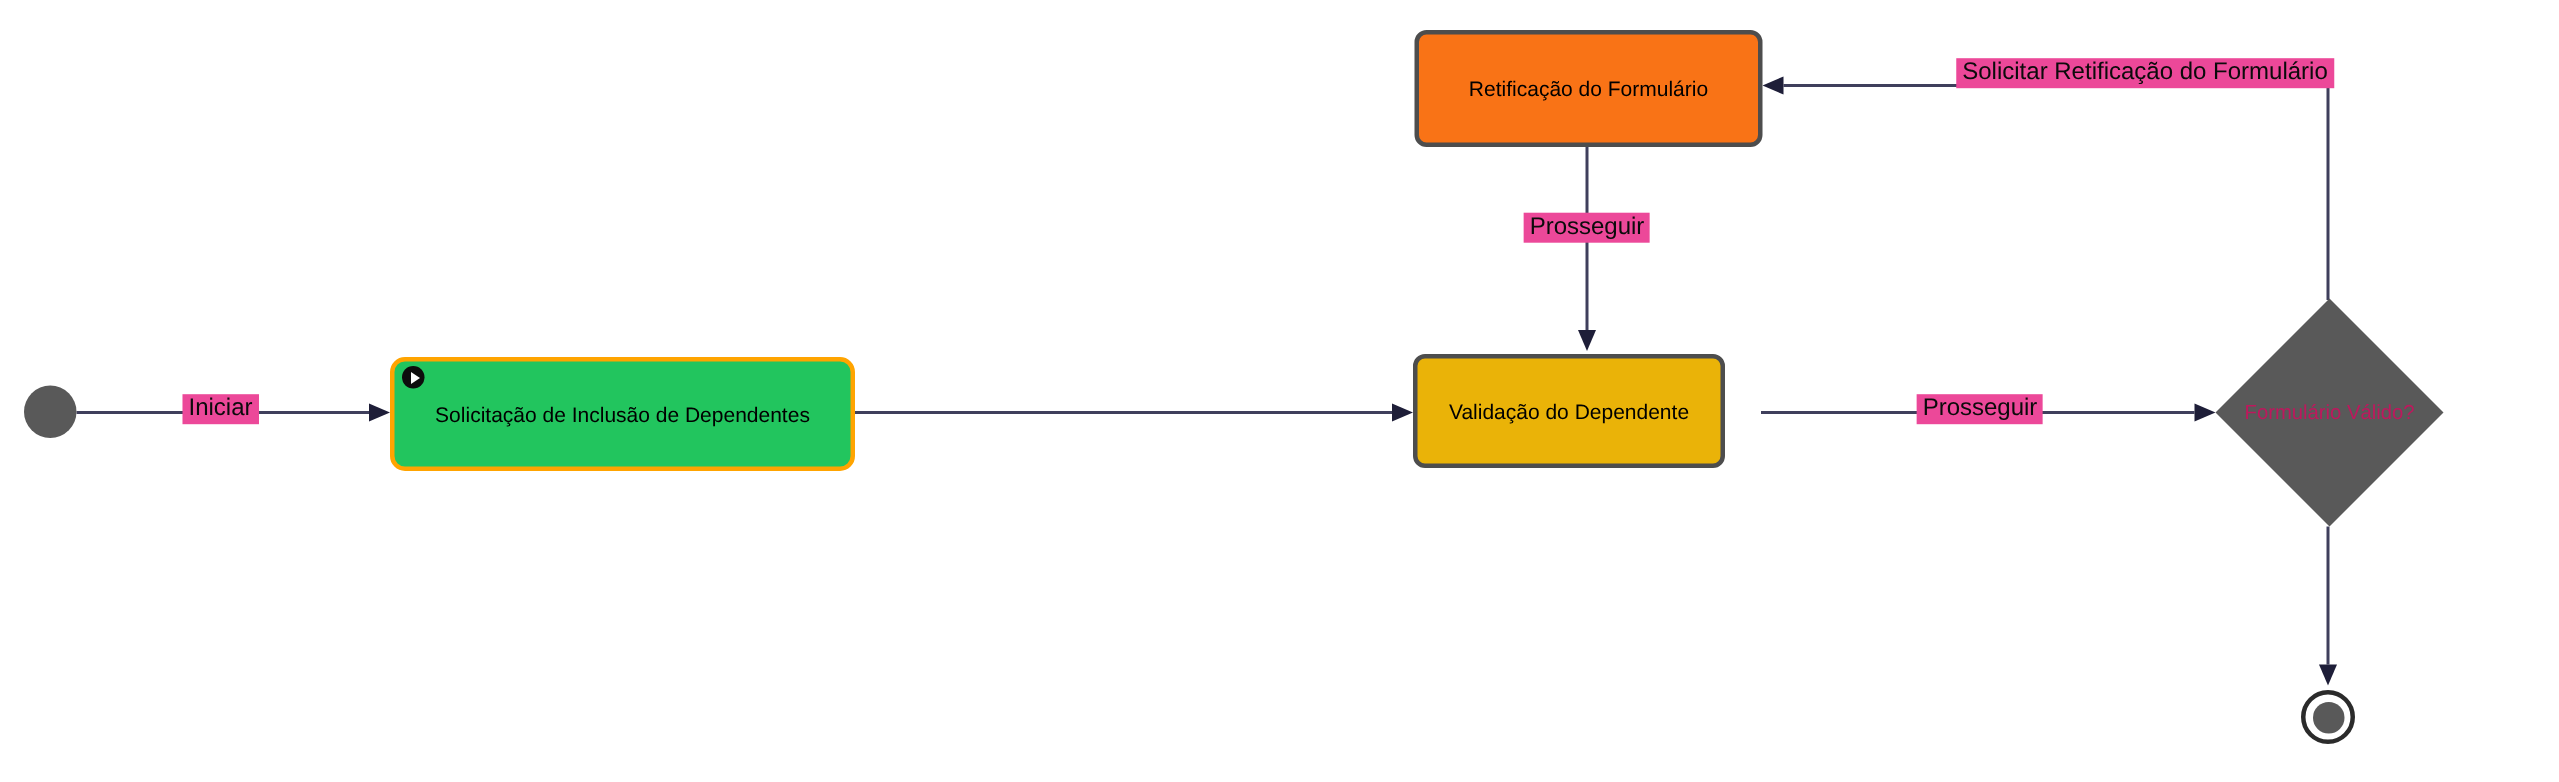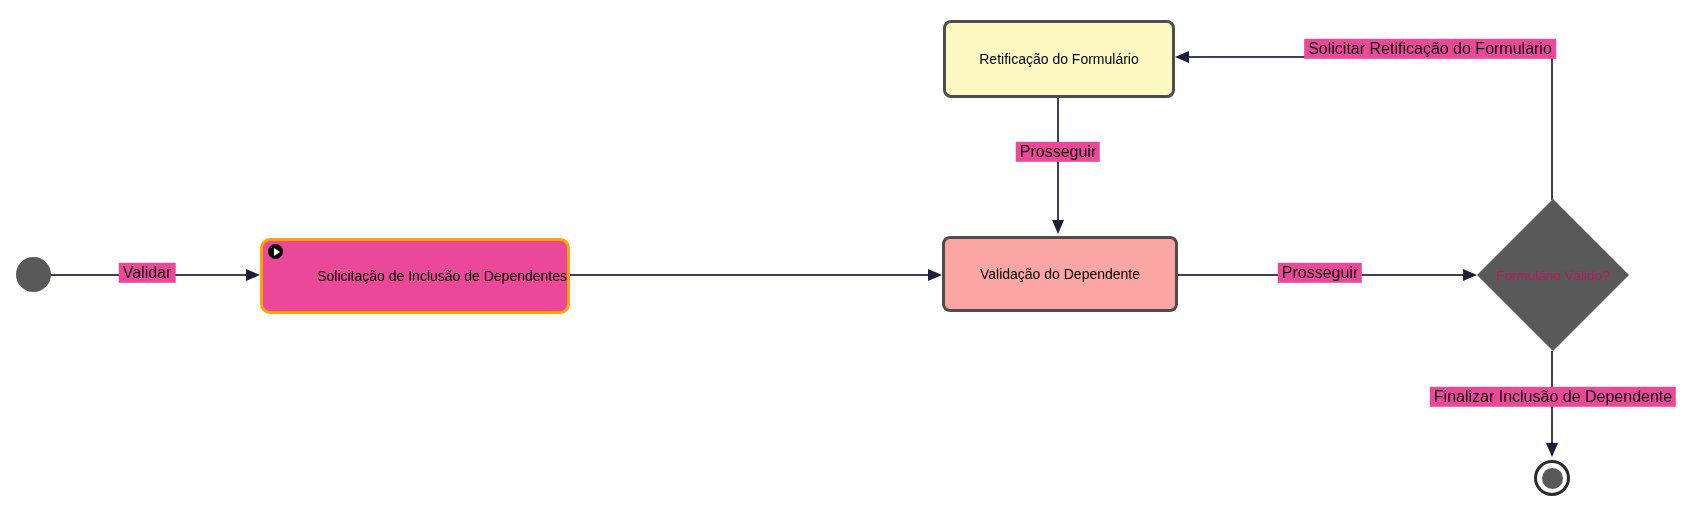--- a/index.html
+++ b/index.html
@@ -14,29 +14,29 @@
     position:absolute;transform:translate(-50%,-50%);
     background:#ec4899;color:#0B0B0B;font-weight:normal;font-size:16px;
     padding:1px 4px;white-space:nowrap;line-height:1.15;z-index:3;
   }
   .task-node{
     position:absolute;display:flex;align-items:center;justify-content:center;
     text-align:center;font-size:14px;color:#000000;box-sizing:border-box;z-index:2;
   }
   #node-solicitacao{
     left:260px;top:238px;width:310px;height:76px;
-    background:#ec4899;border:3px solid #FFA400;border-radius:10px;justify-content:flex-end;
+    background:#22c55e;border:3px solid #FFA400;border-radius:10px;
   }
   #node-retificacao{
     left:943px;top:20px;width:232px;height:78px;
-    background:#fef9c3;border:3px solid #4D4D4D;border-radius:8px;
+    background:#f97316;border:3px solid #4D4D4D;border-radius:8px;
   }
   #node-validacao{
-    left:942px;top:236px;width:236px;height:76px;
-    background:#fca5a5;border:3px solid #4D4D4D;border-radius:8px;text-align:center;
+    left:942px;top:236px;width:208px;height:76px;
+    background:#eab308;border:3px solid #4D4D4D;border-radius:8px;text-align:center;
   }
   #node-start{
     position:absolute;left:16px;top:257px;width:35px;height:35px;
     border-radius:50%;background:#595959;z-index:2;
   }
   #node-end{
     position:absolute;left:1534px;top:460px;width:36px;height:36px;box-sizing:border-box;
     border:3px solid #2B2B2B;border-radius:50%;background:#ffffff;z-index:2;
     display:flex;align-items:center;justify-content:center;
   }
@@ -100,24 +100,23 @@
   <div id="node-validacao" class="task-node">
     <span>Validação do Dependente</span>
   </div>
 
   <div id="label-decisao">Formulário Válido?</div>
 
   <div id="node-end">
     <span class="end-dot"></span>
   </div>
 
-  <div class="edge-label" style="left:147px;top:273px;">Validar</div>
+  <div class="edge-label" style="left:147px;top:273px;">Iniciar</div>
 
 
   <div class="edge-label" style="left:1320px;top:273px;">Prosseguir</div>
 
   <div class="edge-label" style="left:1430px;top:49px;">Solicitar Retificação do Formulário</div>
 
   <div class="edge-label" style="left:1058px;top:152px;">Prosseguir</div>
 
-  <div class="edge-label" style="left:1553px;top:397px;">Finalizar Inclusão de Dependente</div>
 
 </div>
 
 </body></html>

